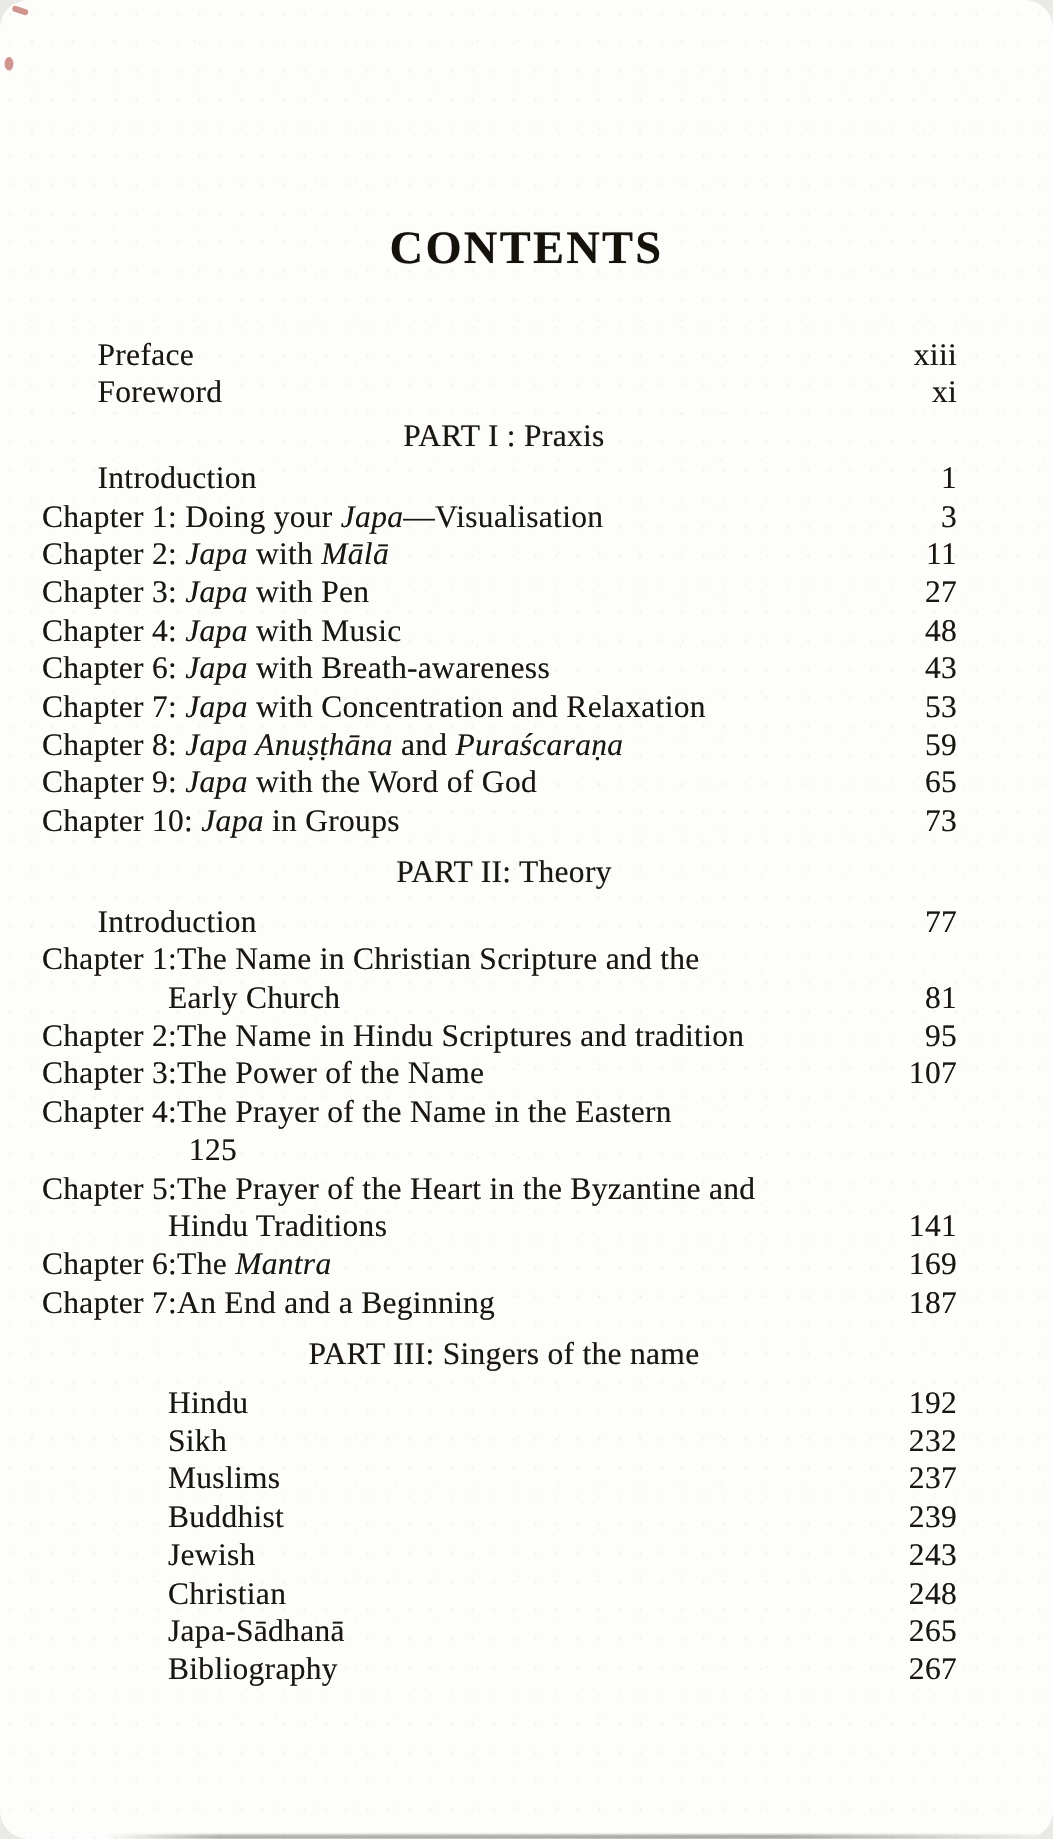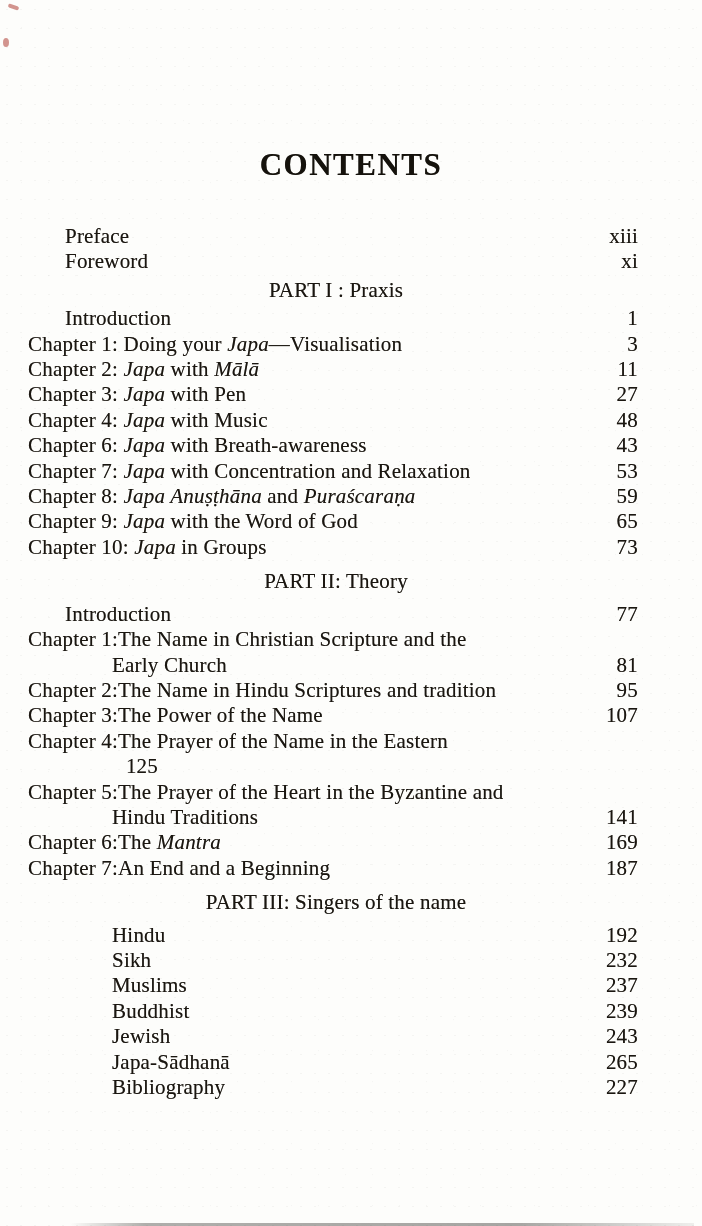--- a/index.html
+++ b/index.html
@@ -56,21 +56,21 @@
   .bottom-shadow{
     position:absolute;left:70px;right:8px;bottom:0;height:3px;
     background:linear-gradient(to right,rgba(70,68,64,0),rgba(80,78,74,0.45) 12%,rgba(80,78,74,0.5) 72%,rgba(70,68,64,0.08));
     filter:blur(0.6px);
     pointer-events:none;
   }
 </style>
 </head>
 <body>
 
-<div class="page" style="background-color: rgb(253, 253, 251); color: rgb(26, 22, 16);">
+<div class="page" style="background-color: rgb(253, 253, 251); color: rgb(26, 22, 16); border-radius: 19px;">
   <div class="scan-mark red1" style="background-color: rgb(168, 44, 34); opacity: 0.5;"></div>
   <div class="scan-mark red2" style="background-color: rgb(168, 44, 34); opacity: 0.5;"></div>
   <h1 class="title">CONTENTS</h1>
   <div class="toc" id="toc">
       <div class="row fm">
         <span class="label"><span>Preface</span></span>
         <span class="pg">xiii</span>
       </div>
       <div class="row fm">
         <span class="label"><span>Foreword</span></span>
@@ -176,22 +176,26 @@
       </div>
       <div class="row sub">
         <span class="label"><span>Buddhist</span></span>
         <span class="pg">239</span>
       </div>
       <div class="row sub">
         <span class="label"><span>Jewish</span></span>
         <span class="pg">243</span>
       </div>
       <div class="row sub">
+        <span class="label"><span>Christian</span></span>
+        <span class="pg">248</span>
+      </div>
+      <div class="row sub">
         <span class="label"><span>Japa-Sādhanā</span></span>
         <span class="pg">265</span>
       </div>
       <div class="row sub">
         <span class="label"><span>Bibliography</span></span>
-        <span class="pg">227</span>
+        <span class="pg">267</span>
       </div>
     </div>
   <div class="bottom-shadow"></div>
 </div>
 
 </body></html>

